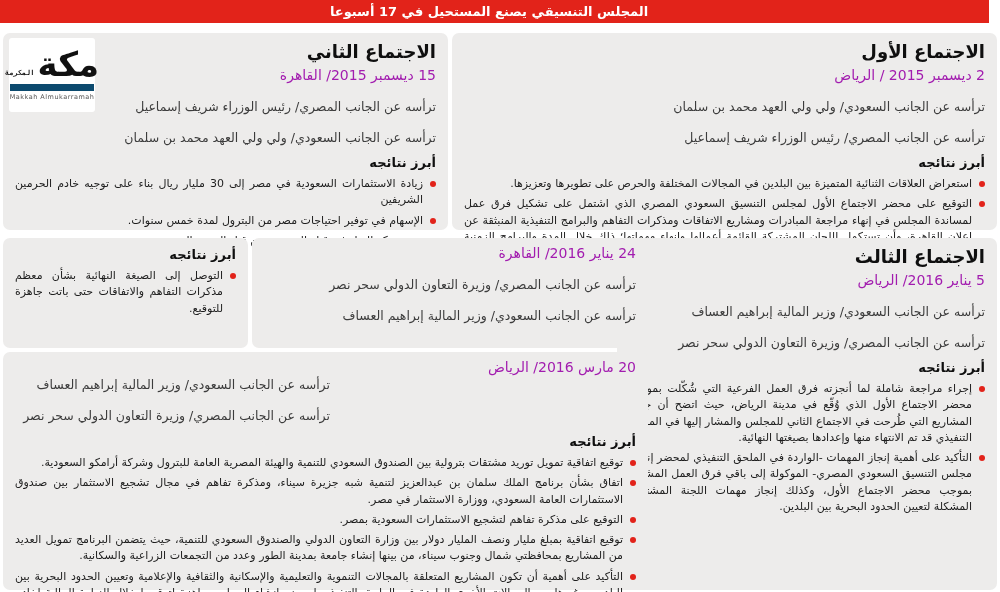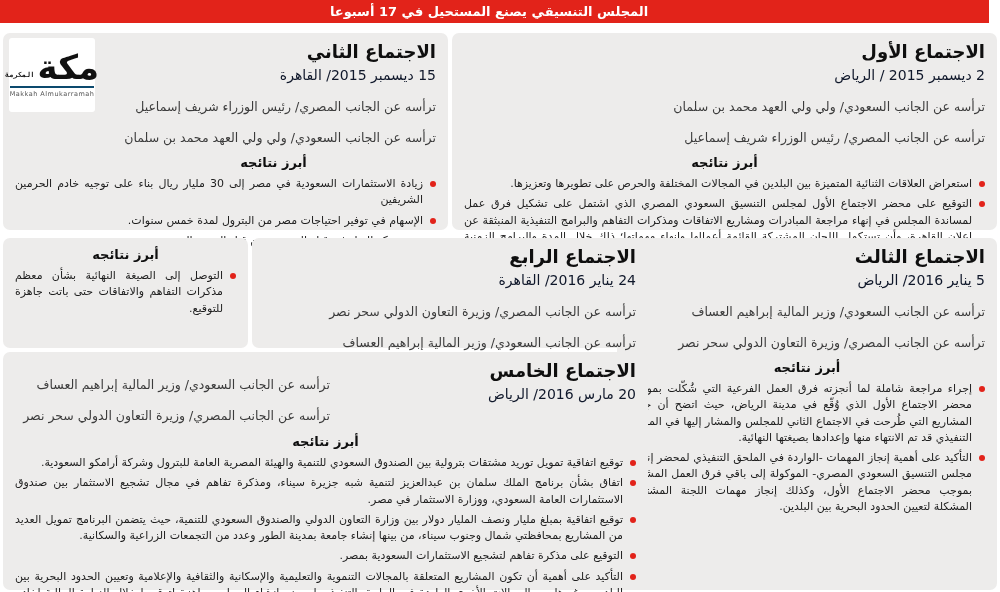--- a/index.html
+++ b/index.html
@@ -20,23 +20,23 @@
     padding:7px 12px 6px 12px; box-sizing:border-box; color:#1d1d1d;
   }
   #panel-m1 { top:33px; right:3px;   width:545px; height:197px; }
   #panel-m2 { top:33px; right:552px; width:445px; height:197px; }
   #panel-m3 { top:238px; right:3px;   width:380px; height:352px; }
   #panel-m4 { top:238px; right:352px; width:396px; height:110px; }
   #panel-m4r{ top:238px; right:752px; width:245px; height:110px; }
   #panel-m5 { top:352px; right:352px; width:645px; height:238px; }
 
   .m-title  { font-size:18px; font-weight:bold; color:#0f0f0f; margin:1px 0 5px 0; }
-  .m-date   { font-size:14px; color:#0f172a; margin:0 0 9px 0; }
+  .m-date   { font-size:14px; color:#a21caf; margin:0 0 9px 0; }
   .m-chair  { font-size:12.5px; color:#3c3c3c; margin:16px 0 10px 0; }
-  .m-results{ font-size:13px; font-weight:bold; color:#0f0f0f; margin:2px 0 6px 0;text-align:center; }
+  .m-results{ font-size:13px; font-weight:bold; color:#0f0f0f; margin:2px 0 6px 0; }
 
   ul.bullets { list-style:none; margin:0; padding:0; }
   ul.bullets li {
     position:relative; padding-right:13px; margin:0 0 4px 0;
     font-size:11px; line-height:1.48; text-align:justify; color:#1d1d1d;
   }
   ul.bullets li::before {
     content:""; position:absolute; right:0; top:5px;
     width:6px; height:6px; border-radius:50%; background:#e2231a;
   }
@@ -44,21 +44,21 @@
   
   #panel-m2 .head-block { margin-left:96px; }
   .logo {
     position:absolute; top:5px; left:6px; width:86px; height:74px;
     background:#ffffff; border-radius:3px;
     display:flex; flex-direction:column; align-items:center; justify-content:center;
   }
   .logo-row { display:flex; align-items:flex-end; gap:3px; }
   .logo-ar  { font-size:34px; font-weight:bold; color:#111; line-height:0.9; }
   .logo-sub { font-size:7px; font-weight:bold; color:#111; margin-bottom:3px;font-family:Liberation Mono, monospace; }
-  .logo-en  { font-size:6.5px; color:#555; margin-top:4px; border-top:2px solid #0c4a6e;
+  .logo-en  { font-size:6.5px; color:#555; margin-top:4px; border-top:7px solid #0c4a6e;
               padding-top:2px; letter-spacing:0.5px; direction:ltr; }
 
   
   .m5-head { display:flex; justify-content:space-between; align-items:flex-start; }
   .m5-chairs { width:315px; text-align:right; padding-top:2px; }
   .m5-chairs .m-chair { margin-bottom:9px; }
 </style>
 </head>
 <body>
 
@@ -108,47 +108,45 @@
     <div class="m-chair">ترأسه عن الجانب السعودي/ وزير المالية إبراهيم العساف</div>
     <div class="m-chair">ترأسه عن الجانب المصري/ وزيرة التعاون الدولي سحر نصر</div>
     <h3 class="m-results">أبرز نتائجه</h3>
     <ul class="bullets">
       <li>إجراء مراجعة شاملة لما أنجزته فرق العمل الفرعية التي شُكّلت بموجب محضر الاجتماع الأول الذي وُقّع في مدينة الرياض، حيث اتضح أن جميع المشاريع التي طُرحت في الاجتماع الثاني للمجلس والمشار إليها في الملحق التنفيذي قد تم الانتهاء منها وإعدادها بصيغتها النهائية.</li>
       <li>التأكيد على أهمية إنجاز المهمات -الواردة في الملحق التنفيذي لمحضر إنشاء مجلس التنسيق السعودي المصري- الموكولة إلى باقي فرق العمل المشكّلة بموجب محضر الاجتماع الأول، وكذلك إنجاز مهمات اللجنة المشتركة المشكلة لتعيين الحدود البحرية بين البلدين.</li>
     </ul>
   </section>
 
   <section class="panel" id="panel-m4">
-    <h2 class="m-title">الاجتماع الرابع</h2>
     <div class="m-date">24 يناير 2016/ القاهرة</div>
     <div class="m-chair">ترأسه عن الجانب المصري/ وزيرة التعاون الدولي سحر نصر</div>
     <div class="m-chair">ترأسه عن الجانب السعودي/ وزير المالية إبراهيم العساف</div>
   </section>
 
   <section class="panel" id="panel-m4r">
     <h3 class="m-results">أبرز نتائجه</h3>
     <ul class="bullets">
       <li>التوصل إلى الصيغة النهائية بشأن معظم مذكرات التفاهم والاتفاقات حتى باتت جاهزة للتوقيع.</li>
     </ul>
   </section>
 
   <section class="panel" id="panel-m5">
     <div class="m5-head">
       <div>
-        <h2 class="m-title">الاجتماع الخامس</h2>
         <div class="m-date">20 مارس 2016/ الرياض</div>
       </div>
       <div class="m5-chairs">
         <div class="m-chair">ترأسه عن الجانب السعودي/ وزير المالية إبراهيم العساف</div>
         <div class="m-chair">ترأسه عن الجانب المصري/ وزيرة التعاون الدولي سحر نصر</div>
       </div>
     </div>
     <h3 class="m-results">أبرز نتائجه</h3>
     <ul class="bullets">
       <li>توقيع اتفاقية تمويل توريد مشتقات بترولية بين الصندوق السعودي للتنمية والهيئة المصرية العامة للبترول وشركة أرامكو السعودية.</li>
       <li>اتفاق بشأن برنامج الملك سلمان بن عبدالعزيز لتنمية شبه جزيرة سيناء، ومذكرة تفاهم في مجال تشجيع الاستثمار بين صندوق الاستثمارات العامة السعودي، ووزارة الاستثمار في مصر.</li>
+      <li>التوقيع على مذكرة تفاهم لتشجيع الاستثمارات السعودية بمصر.</li>
       <li>توقيع اتفاقية بمبلغ مليار ونصف المليار دولار بين وزارة التعاون الدولي والصندوق السعودي للتنمية، حيث يتضمن البرنامج تمويل العديد من المشاريع بمحافظتي شمال وجنوب سيناء، من بينها إنشاء جامعة بمدينة الطور وعدد من التجمعات الزراعية والسكانية.</li>
-      <li>التوقيع على مذكرة تفاهم لتشجيع الاستثمارات السعودية بمصر.</li>
       <li>التأكيد على أهمية أن تكون المشاريع المتعلقة بالمجالات التنموية والتعليمية والإسكانية والثقافية والإعلامية وتعيين الحدود البحرية بين البلدين، وغيرها من المجالات الأخرى الواردة في الملحق التنفيذي لمحضر إنشاء المجلس جاهزة لتوقيعها خلال الزيارة الحالية لخادم الحرمين الشريفين لمصر أبريل 2016.</li>
     </ul>
   </section>
 
 </div>
 
 </body></html>

